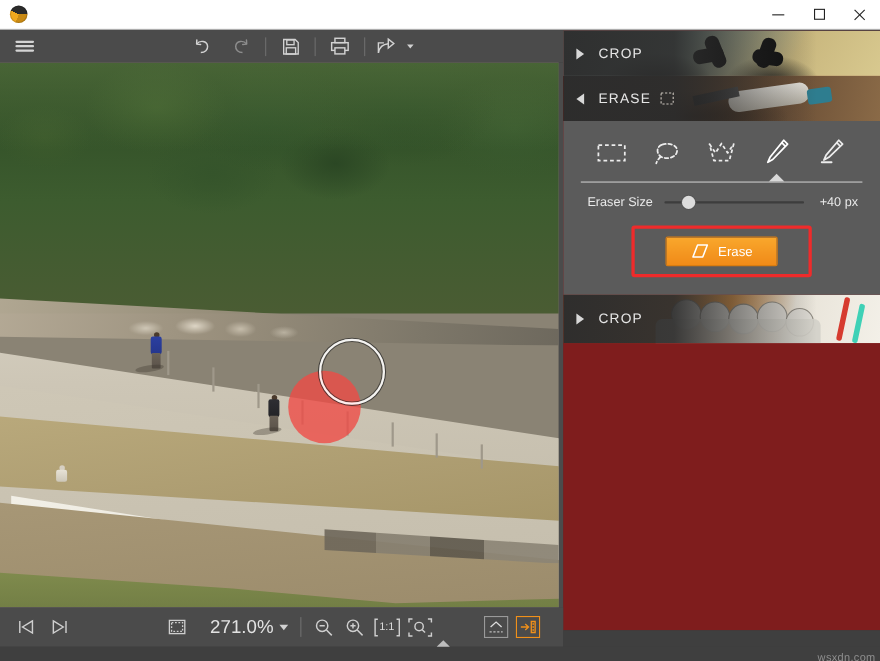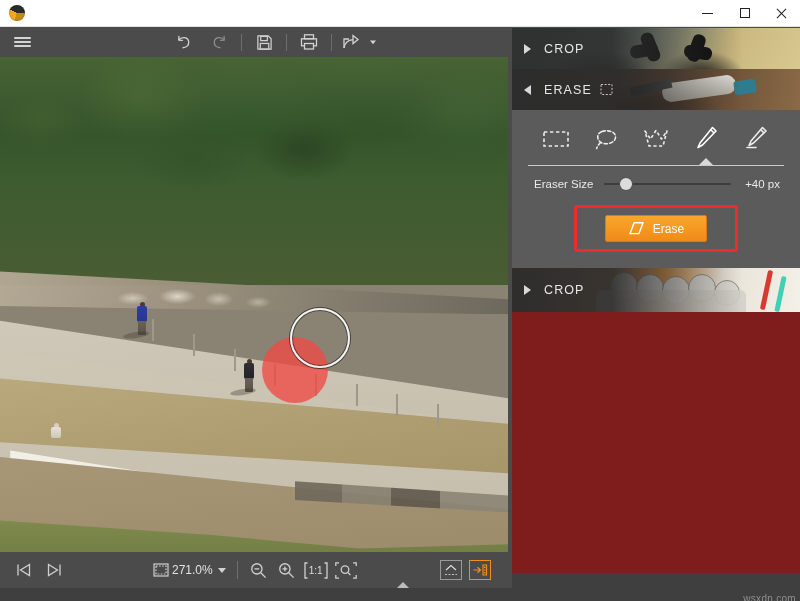--- a/index.html
+++ b/index.html
@@ -189,21 +189,21 @@
     background: linear-gradient(#f9a72c, #f08a18); border: 1px solid #d97c10;
     color: #ffffff; font-size: 12px; padding: 5px 22px; border-radius: 2px; cursor: pointer; }
 
   
   .statusbar { position: absolute; left: 0; top: 552px; width: 512px; height: 36px;
     background: #4b4b4b; display: flex; align-items: center; }
   .sb-ico { display: flex; align-items: center; justify-content: center;
     height: 36px; color: #cfcfcf; cursor: pointer; }
   .nav-grp { display: flex; margin-left: 14px; gap: 10px; }
   .zoom-grp { position: absolute; left: 152px; display: flex; align-items: center; }
-  .zoom-val { font-size: 12px; color: #e2e2e2; margin: 0 5px 0 2px; }
+  .zoom-val { font-size: 17px; color: #e2e2e2; margin: 0 5px 0 21px; }
   .caret-dn { width: 0; height: 0; border-left: 4px solid transparent;
     border-right: 4px solid transparent; border-top: 5px solid #d2d2d2; margin-right: 4px; }
   .sb-sep { width: 1px; height: 18px; background: #6f6f6f; margin: 0 7px; }
   .view-grp { position: absolute; left: 440px; display: flex; gap: 7px; align-items: center; }
   .view-btn { width: 22px; height: 20px; display: flex; align-items: center;
     justify-content: center; border: 1px solid #9a9a9a; cursor: pointer; }
   .view-btn.active { border-color: #f0901a; }
 
   .bottom-strip { position: absolute; left: 0; top: 588px; width: 800px; height: 13px;
     background: #3f3f3f; }

